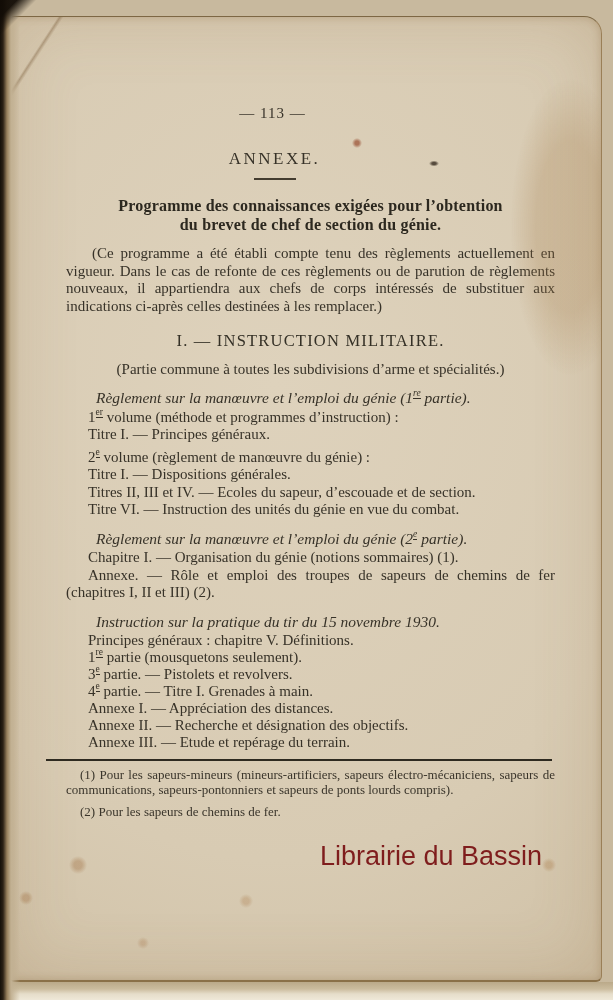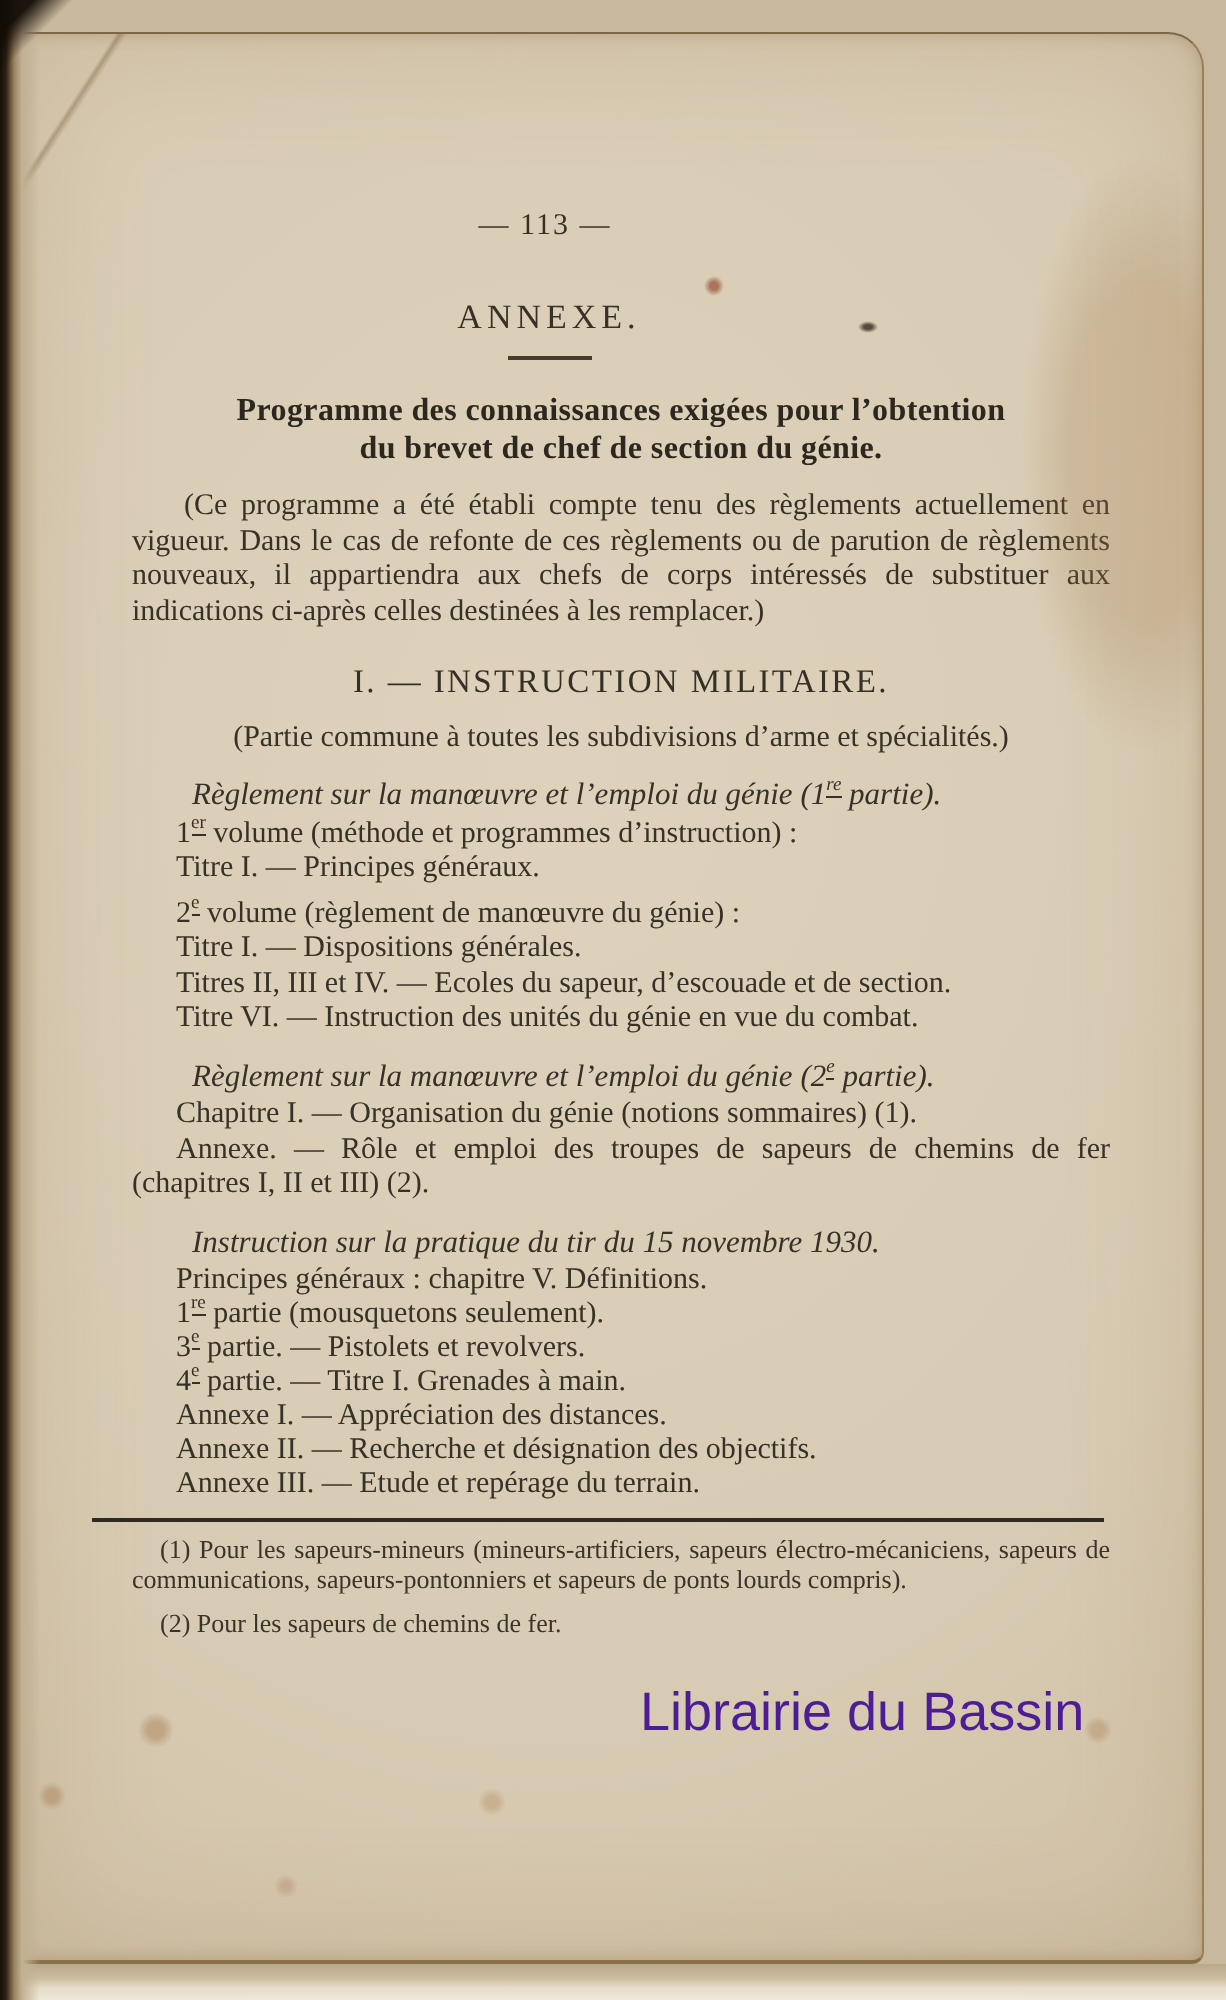--- a/index.html
+++ b/index.html
@@ -59,21 +59,21 @@
   .lead{font-style:italic;text-indent:30px;margin:11px 0 2px;font-size:15.5px;text-align:left;}
   .gap-sm{margin-top:5px;}
   .tight .line{line-height:17px;}
   sup{font-size:9.5px;line-height:0;position:relative;top:-1px;border-bottom:1px solid currentColor;}
   sup:empty{display:none;border:none;}
   .foot-rule{margin:8px 0 0 -20px;width:506px;height:2px;background:#2e2a20;}
   .footnote{margin:6px 0 0;font-size:13px;line-height:15.5px;text-indent:14px;text-align:justify;color:#3a352b;}
   .watermark{
     position:absolute;left:320px;top:841px;z-index:10;
     font-family:"Liberation Sans","DejaVu Sans",sans-serif;
-    font-size:27px;color:#4c1d95;white-space:nowrap;
+    font-size:27px;color:#7f1d1d;white-space:nowrap;
   }
 </style>
 </head>
 <body>
 
 <div class="photo">
   <div class="bottom-edge"></div>
 
   <div class="book-page">
     <div class="texture"></div>

